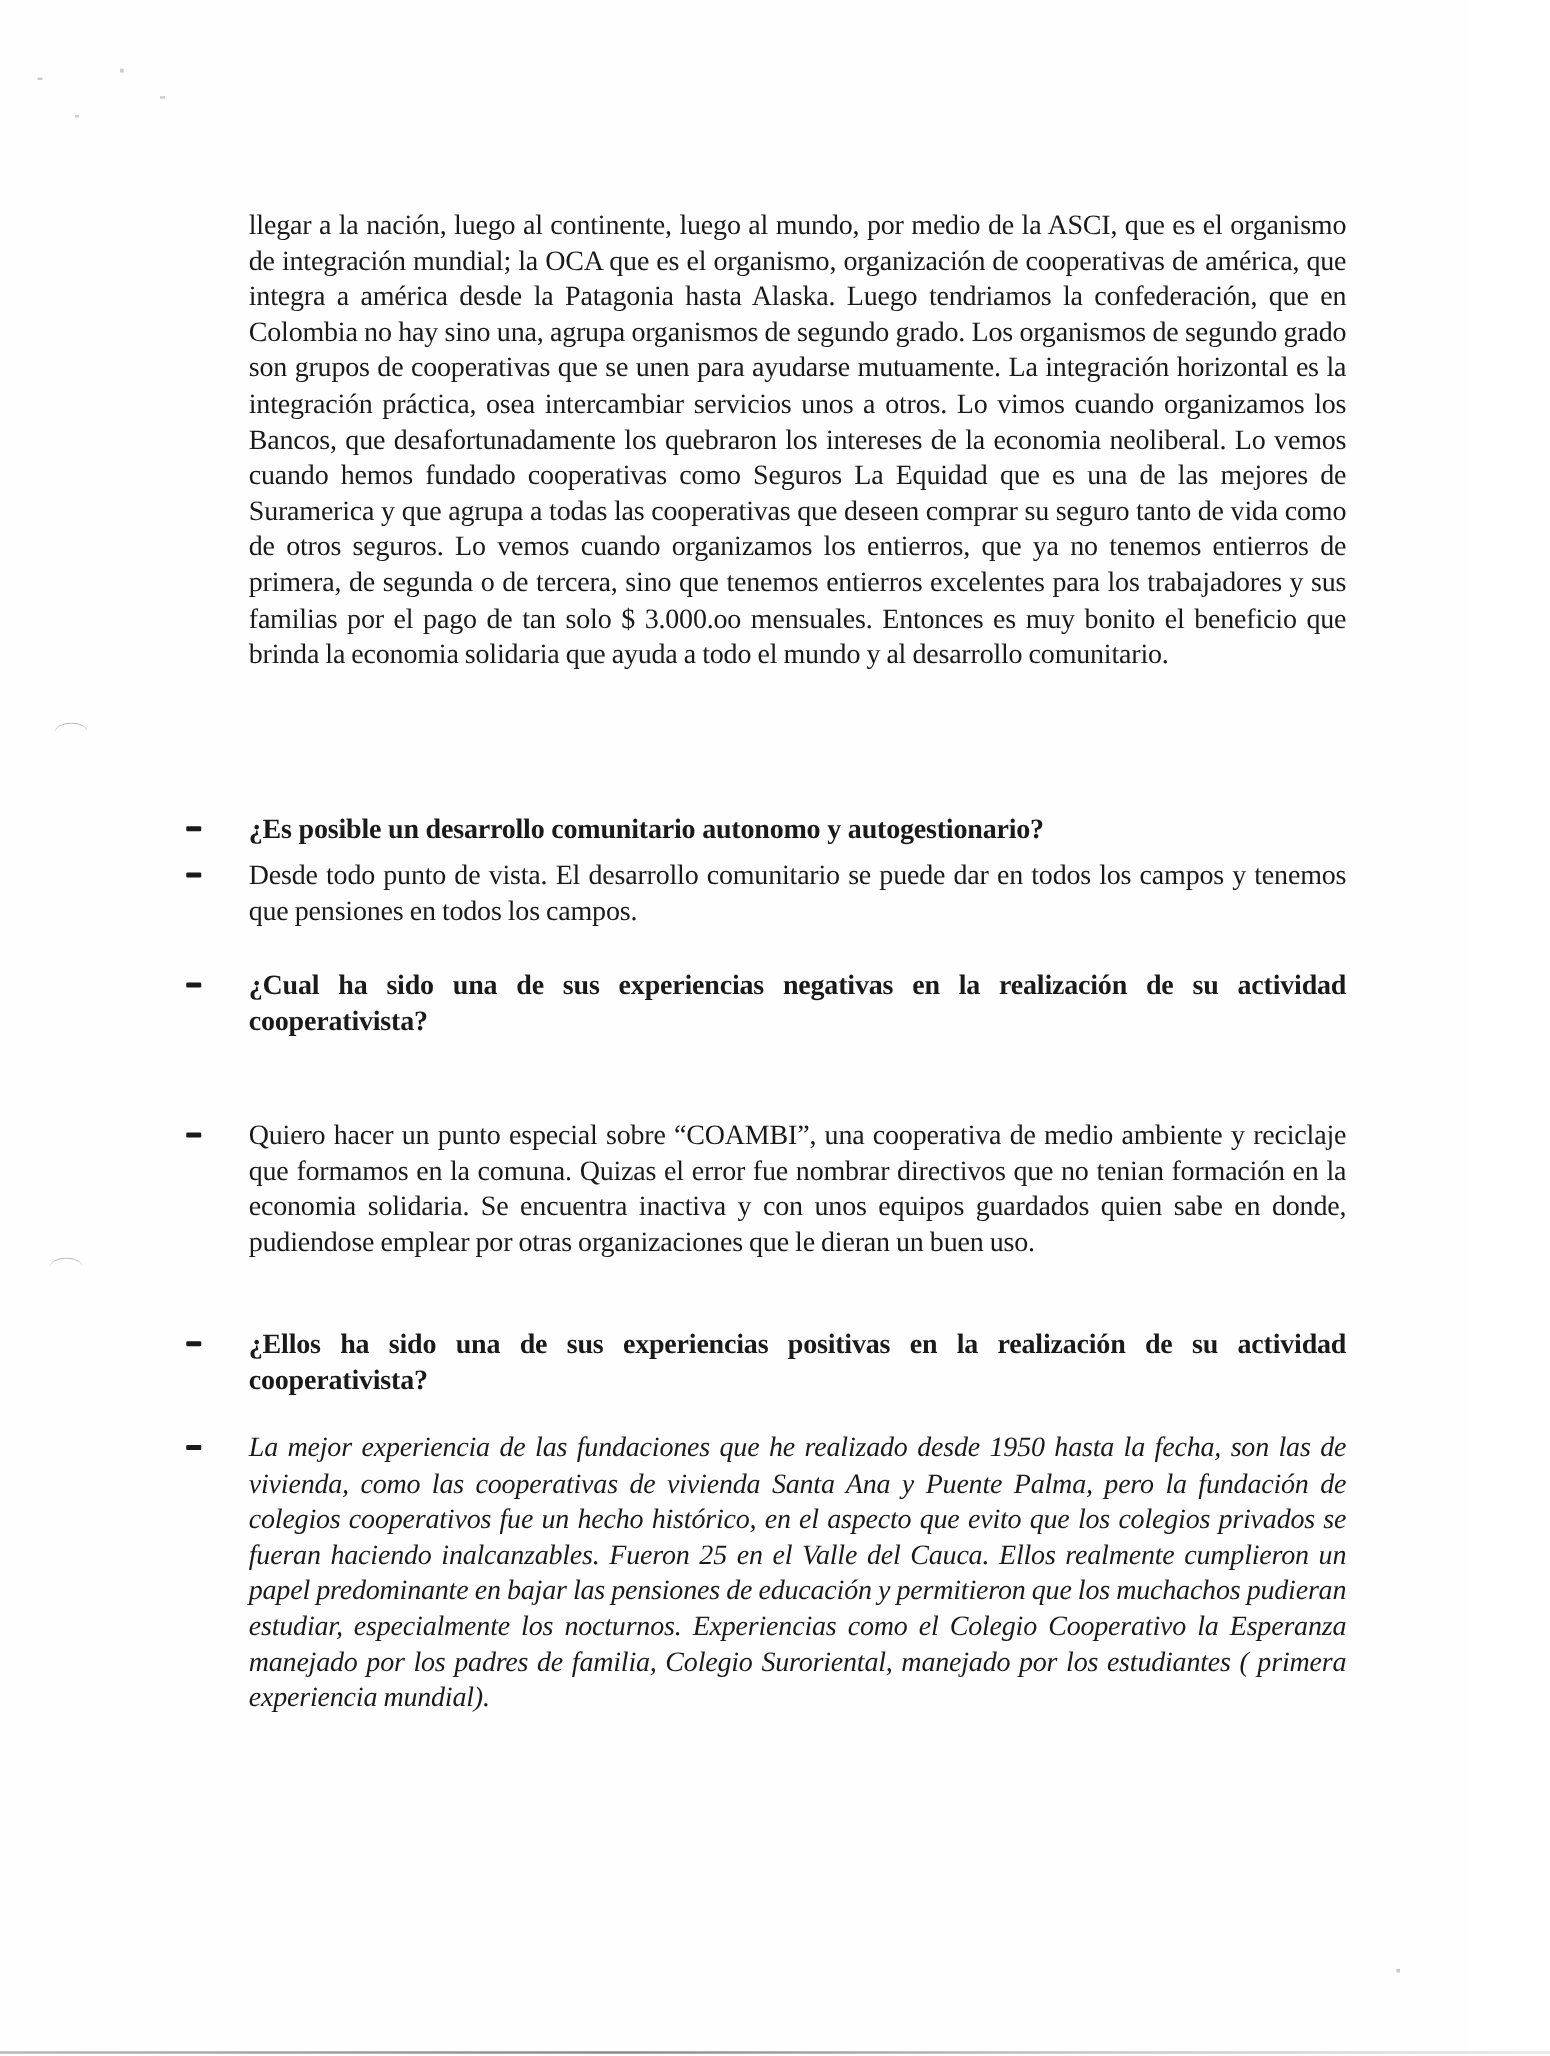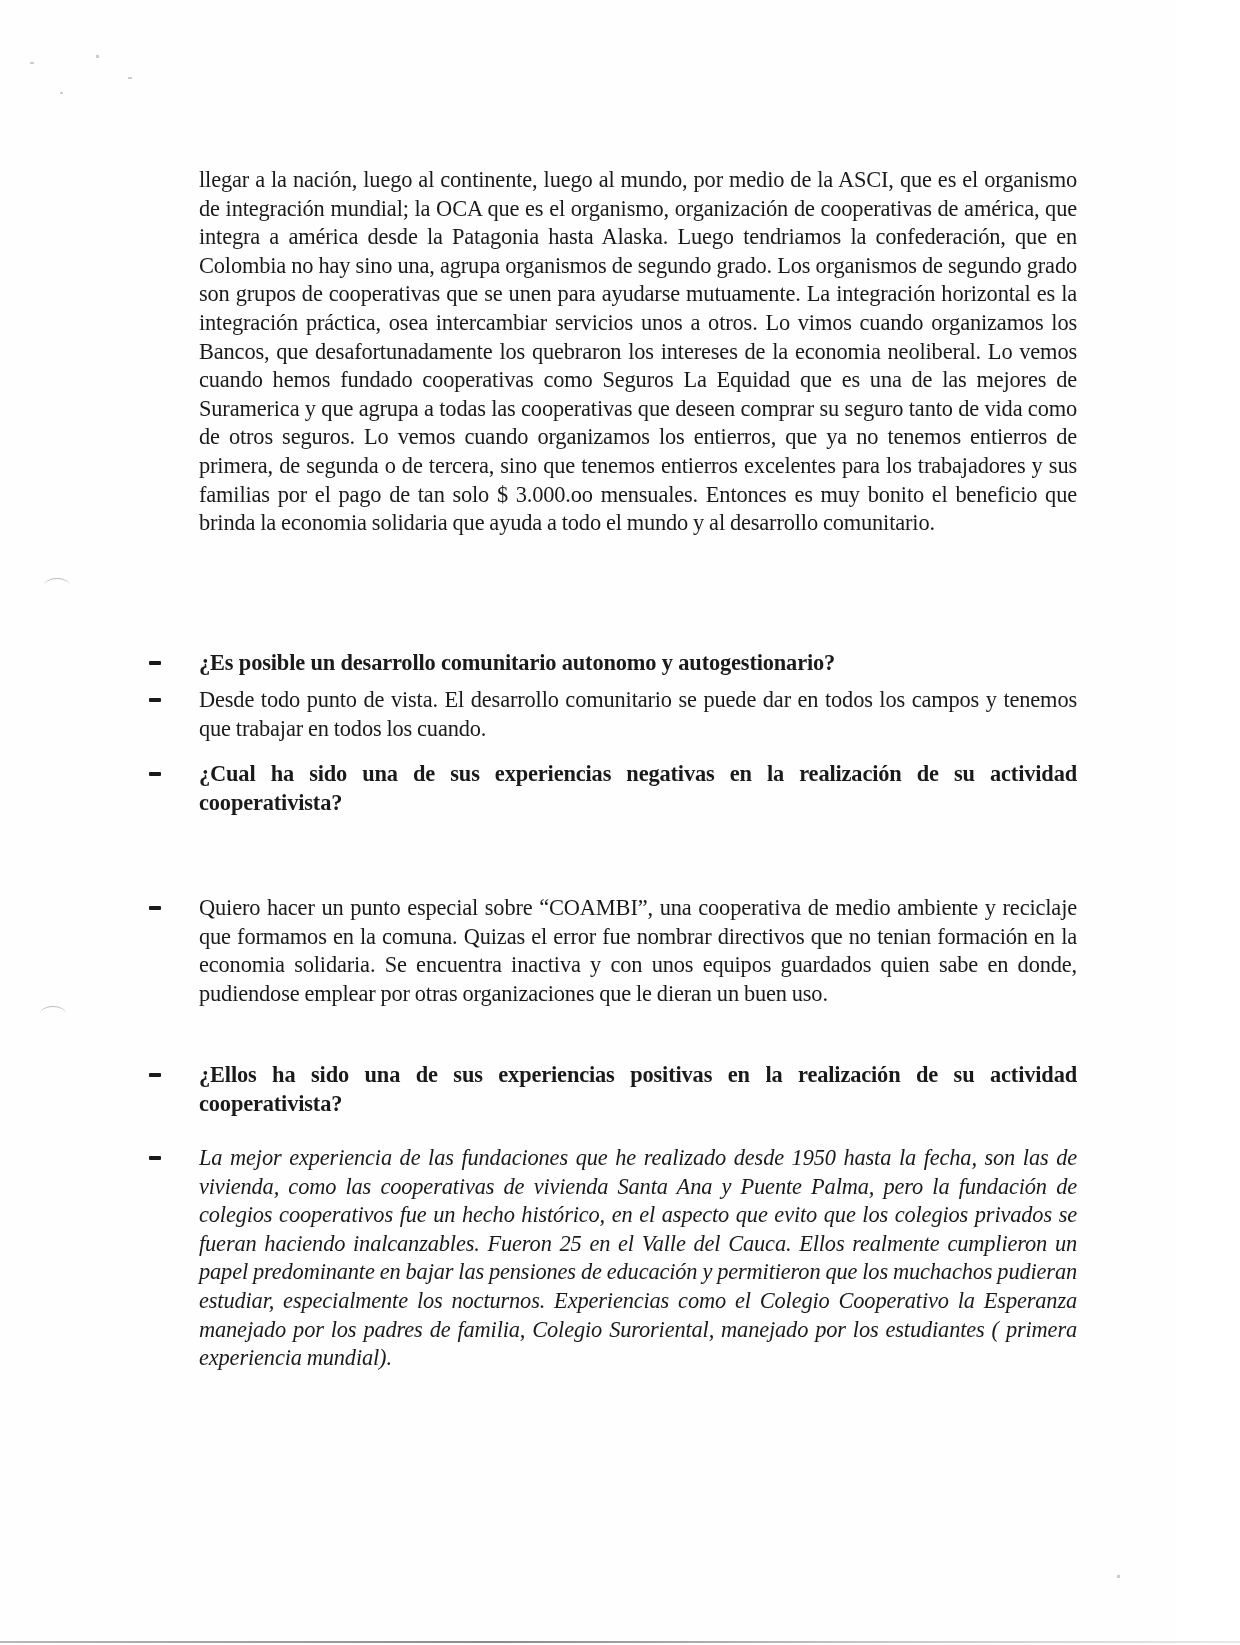--- a/index.html
+++ b/index.html
@@ -104,24 +104,24 @@
     <div class="block" style="top:0px;">
       <p class="para">llegar a la nación, luego al continente, luego al mundo, por medio de la ASCI, que es el organismo de integración mundial; la OCA que es el organismo, organización de cooperativas de américa, que integra a américa desde la Patagonia hasta Alaska. Luego tendriamos la confederación, que en Colombia no hay sino una, agrupa organismos de segundo grado. Los organismos de segundo grado son grupos de cooperativas que se unen para ayudarse mutuamente. La integración horizontal es la integración práctica, osea intercambiar servicios unos a otros. Lo vimos cuando organizamos los Bancos, que desafortunadamente los quebraron los intereses  de la economia neoliberal. Lo vemos cuando hemos fundado cooperativas como Seguros La Equidad que es una de las mejores de Suramerica y que agrupa a todas las cooperativas que deseen comprar su seguro tanto de vida como de otros seguros. Lo vemos cuando organizamos los entierros, que ya no tenemos entierros de primera, de segunda o de tercera, sino que tenemos entierros excelentes para los trabajadores y sus familias por el pago de tan solo $ 3.000.oo mensuales. Entonces es muy bonito el beneficio que brinda la economia solidaria que ayuda a todo el mundo y al desarrollo comunitario.</p>
     </div>
 
     <div class="item" style="top:463px;margin-top:20px;">
       <span class="dash"></span>
       <p class="question">¿Es posible un desarrollo comunitario autonomo y autogestionario?</p>
     </div>
     <div class="item" style="top:520px;">
       <span class="dash"></span>
-      <p class="para">Desde todo punto de vista. El desarrollo comunitario se puede dar en todos los campos y tenemos que trabajar en todos los cuando.</p>
+      <p class="para">Desde todo punto de vista. El desarrollo comunitario se puede dar en todos los campos y tenemos que pensiones en todos los campos.</p>
     </div>
 
-    <div class="item" style="top:594px;">
+    <div class="item" style="top:608px;">
       <span class="dash"></span>
       <p class="question">¿Cual ha sido una de sus experiencias negativas en la realización de su actividad cooperativista?</p>
     </div>
     <div class="item" style="top:728px;">
       <span class="dash"></span>
       <p class="para">Quiero hacer un punto especial sobre “COAMBI”, una cooperativa de medio ambiente y reciclaje que formamos en la comuna. Quizas el error fue nombrar directivos que no tenian formación en la economia solidaria. Se encuentra inactiva y con unos equipos guardados  quien sabe en donde, pudiendose emplear por otras organizaciones  que le dieran un buen uso.</p>
     </div>
 
     <div class="item" style="top:895px;">
       <span class="dash"></span>

